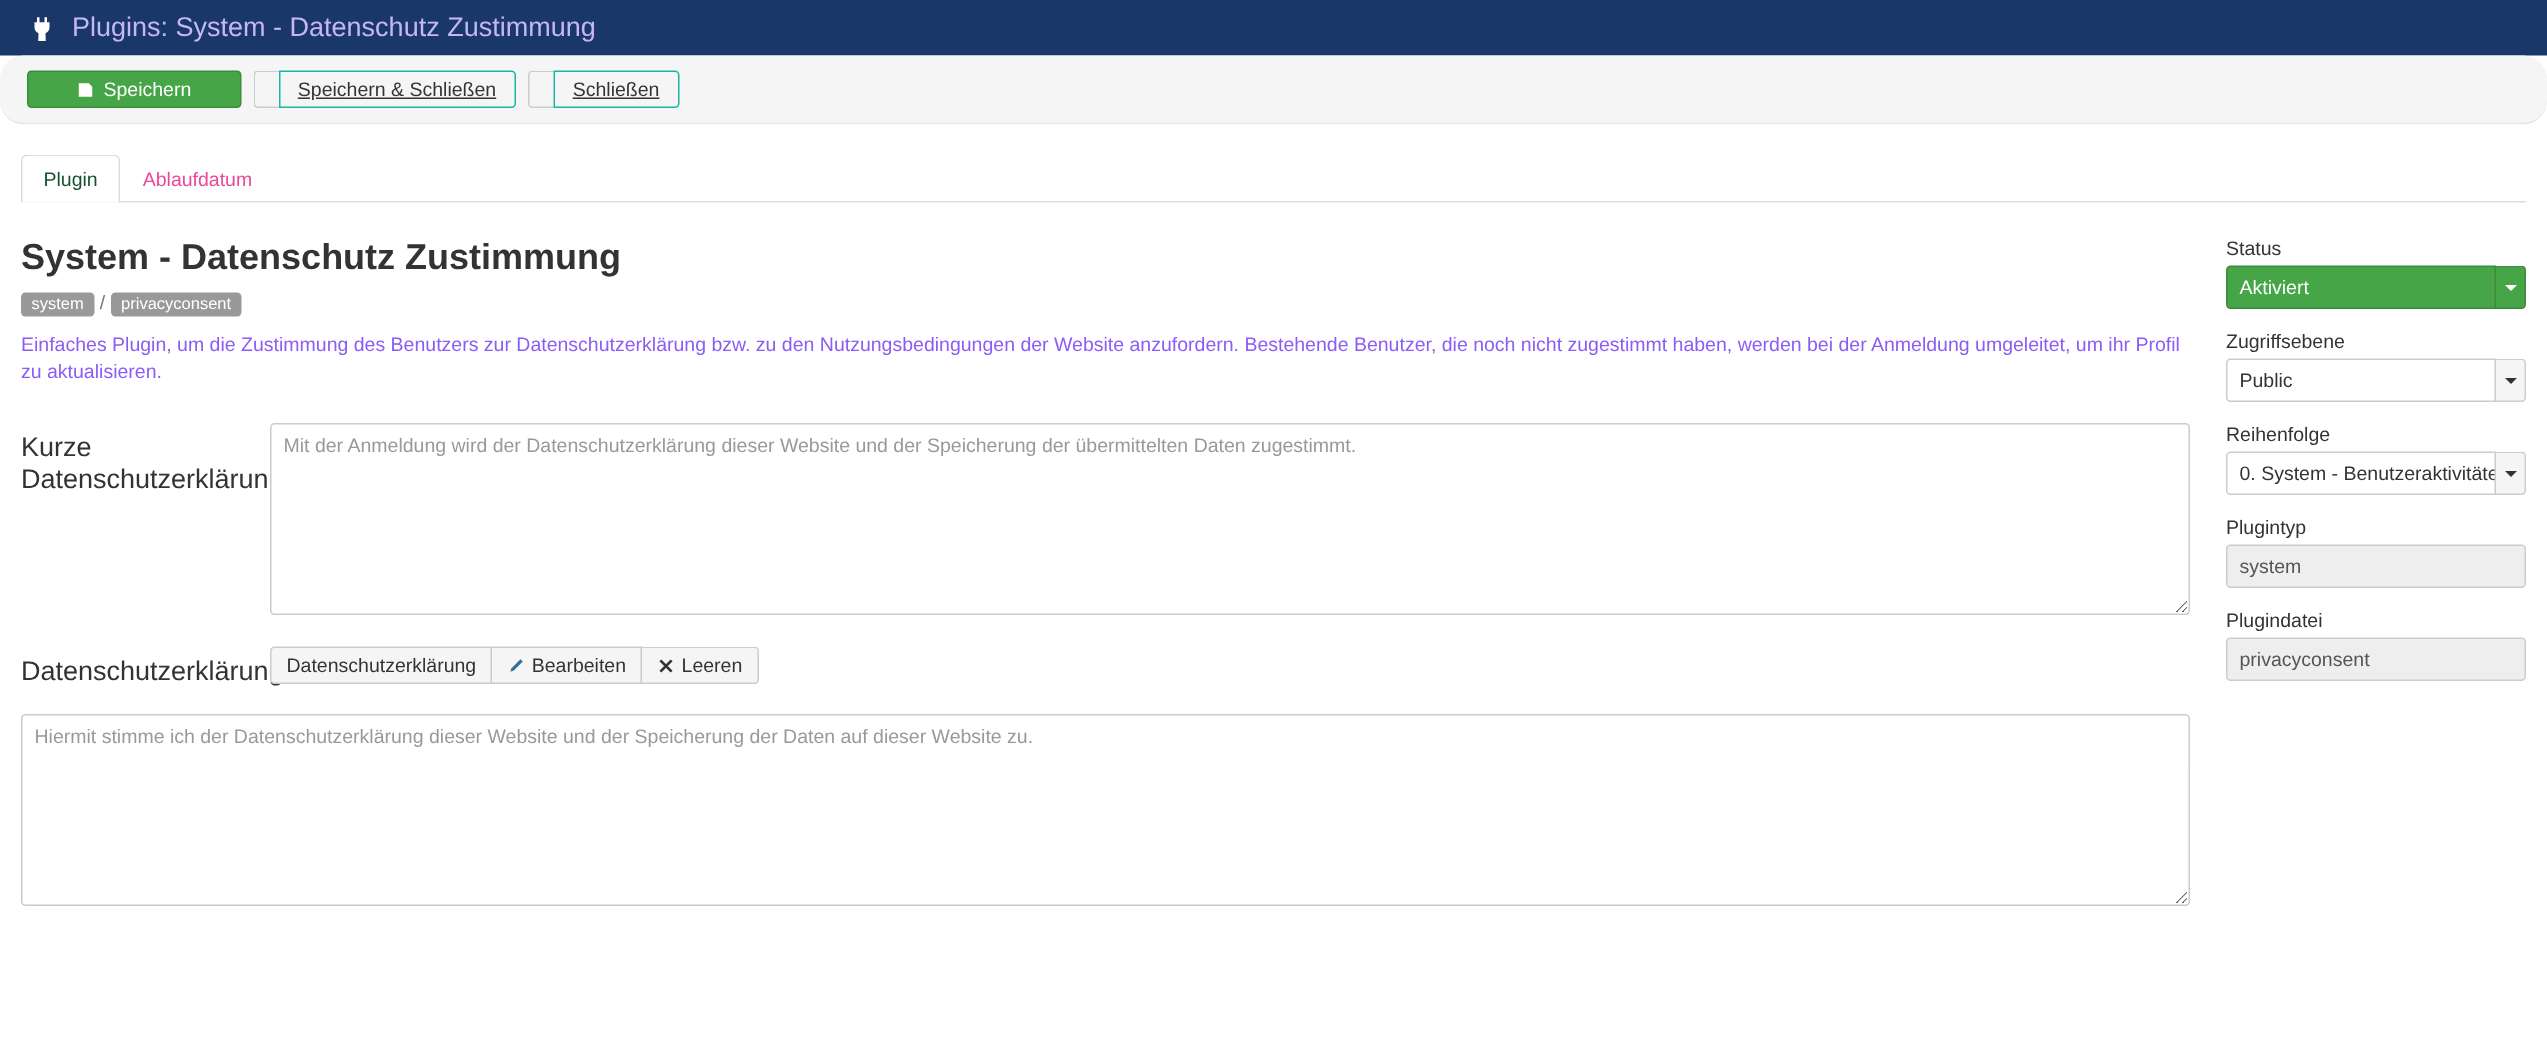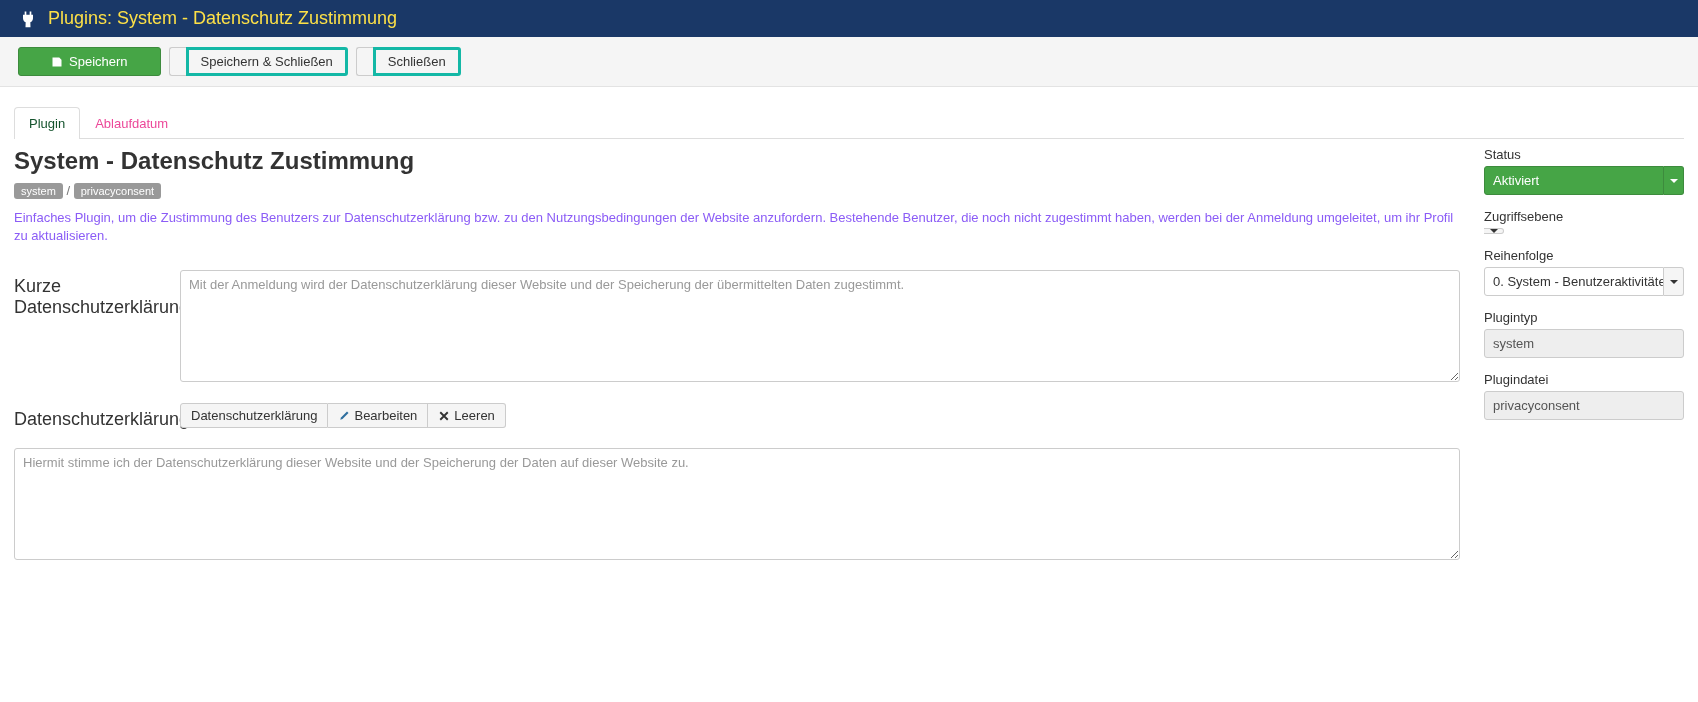--- a/index.html
+++ b/index.html
@@ -1,42 +1,42 @@
 <!DOCTYPE html>
 <html><head>
 <meta charset="utf-8">
 <style>
 * { box-sizing: border-box; margin: 0; padding: 0; }
 body { font-family: "Helvetica Neue", Helvetica, Arial, sans-serif; font-size: 13px; color: #333; background: #fff; }
-.header { background: #1a3867; color: #fde047; padding: 8px 18px; display: flex; align-items: center; }
+.header { background: #1a3867; color: #c4b5fd; padding: 8px 18px; display: flex; align-items: center; }
 .header svg { width: 20px; height: 20px; margin-right: 10px; }
 .header h1 { font-size: 18px; font-weight: normal; }
-.toolbar { background: #f5f5f5; border-bottom: 1px solid #e3e3e3; padding: 10px 18px; display: flex; gap: 8px; }
+.toolbar { background: #f5f5f5; border-bottom: 1px solid #e3e3e3; padding: 10px 18px; display: flex; gap: 8px; border-radius: 16px; }
 .btn { display: inline-flex; align-items: center; padding: 4px 12px; border: 1px solid #ccc; background: #f5f5f5; border-radius: 3px; font-size: 13px; cursor: pointer; color: #333; }
 .btn-success { background: #46a546; border-color: #3d8b3d; color: #fff; padding: 4px 32px; }
 .btn svg { width: 12px; height: 12px; margin-right: 6px; }
 .btn-group { display: inline-flex; }
 .btn-group .icon-part { border: 1px solid #ccc; border-right: none; border-radius: 3px 0 0 3px; padding: 4px 8px; display: flex; align-items: center; background: #f5f5f5; }
-.btn-group .text-part { border: 3px solid #14b8a6; border-radius: 0 3px 3px 0; padding: 4px 12px; background: #f5f5f5; cursor: pointer; display: flex; align-items: center; }
+.btn-group .text-part { border: 1px solid #14b8a6; border-radius: 0 3px 3px 0; padding: 4px 12px; background: #f5f5f5; cursor: pointer; display: flex; align-items: center; text-decoration: underline; }
 .container { padding: 0 14px; }
 .tabs { margin-top: 20px; border-bottom: 1px solid #ddd; display: flex; }
 .tab { padding: 8px 14px; cursor: pointer; color: #ec4899; border: 1px solid transparent; border-bottom: none; margin-bottom: -1px; border-radius: 4px 4px 0 0; }
 .tab.active { color: #14532d; background: #fff; border-color: #ddd; border-bottom-color: #fff; }
-.content { display: flex; gap: 24px; margin-top: 8px; }
+.content { display: flex; gap: 24px; margin-top: 23px; }
 .main { flex: 1; }
 .sidebar { width: 200px; }
 .main h2 { font-size: 24px; font-weight: bold; margin-bottom: 8px; }
 .badges { margin-bottom: 10px; }
 .badge { display: inline-block; background: #999; color: #fff; padding: 2px 7px; border-radius: 3px; font-size: 11px; }
 .slash { color: #777; }
 .description { color: #8b5cf6; line-height: 1.4; margin-bottom: 25px; }
 .form-row { display: flex; margin-bottom: 18px; }
 .form-label { width: 166px; padding-top: 6px; font-size: 18px; }
 .form-control { flex: 1; }
-textarea { width: 100%; height: 112px; border: 1px solid #ccc; border-radius: 3px; padding: 6px 8px; font-family: inherit; font-size: 13px; resize: both; }
+textarea { width: 100%; height: 128px; border: 1px solid #ccc; border-radius: 3px; padding: 6px 8px; font-family: inherit; font-size: 13px; resize: both; }
 textarea::placeholder { color: #999; }
 .input-group { display: inline-flex; }
 .input-group > * { border: 1px solid #ccc; padding: 4px 10px; background: #f5f5f5; font-size: 13px; }
 .input-group > *:first-child { border-radius: 3px 0 0 3px; }
 .input-group > *:last-child { border-radius: 0 3px 3px 0; }
 .input-group > *:not(:first-child) { border-left: none; }
 .input-group .clickable { cursor: pointer; display: inline-flex; align-items: center; }
 .input-group svg { width: 12px; height: 12px; margin-right: 4px; }
 .side-field { margin-bottom: 14px; }
 .side-label { font-size: 13px; margin-bottom: 4px; }
@@ -141,20 +141,21 @@
         <div class="select-wrap select-green">
           <div class="select-main">Aktiviert</div>
           <div class="select-caret">
               <div class="caret-down"></div>
             </div>
         </div>
       </div>
       <div class="side-field">
         <div class="side-label">Zugriffsebene</div>
         <div class="select-wrap">
+          <div class="select-main">Public</div>
           <div class="select-caret">
               <div class="caret-down"></div>
             </div>
         </div>
       </div>
       <div class="side-field">
         <div class="side-label">Reihenfolge</div>
         <div class="select-wrap">
           <div class="select-main">0. System - Benutzeraktivitäten</div>
           <div class="select-caret">

